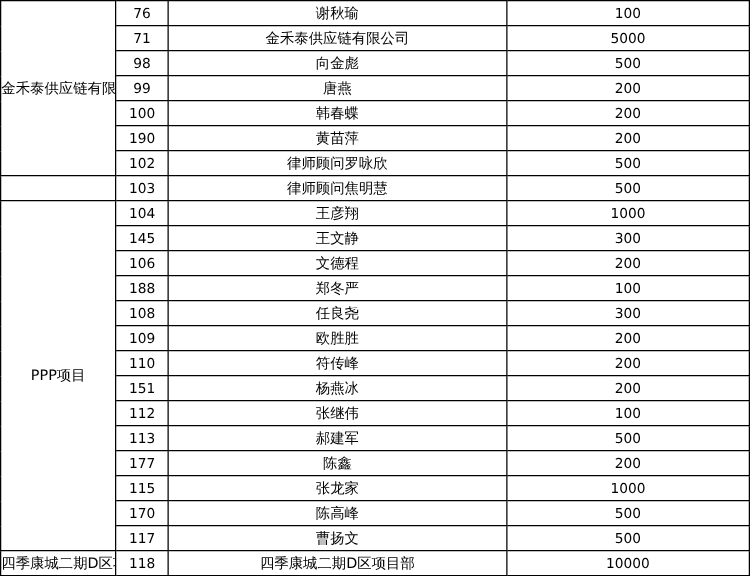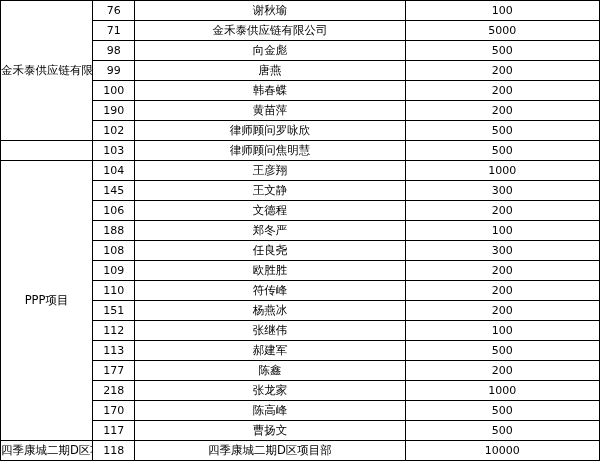--- a/index.html
+++ b/index.html
@@ -175,21 +175,21 @@
         <td class="num">113</td>
         <td class="name">郝建军</td>
         <td class="amt">500</td>
       </tr>
       <tr>
         <td class="num">177</td>
         <td class="name">陈鑫</td>
         <td class="amt">200</td>
       </tr>
       <tr>
-        <td class="num">218</td>
+        <td class="num">115</td>
         <td class="name">张龙家</td>
         <td class="amt">1000</td>
       </tr>
       <tr>
         <td class="num">170</td>
         <td class="name">陈高峰</td>
         <td class="amt">500</td>
       </tr>
       <tr>
         <td class="num">117</td>

